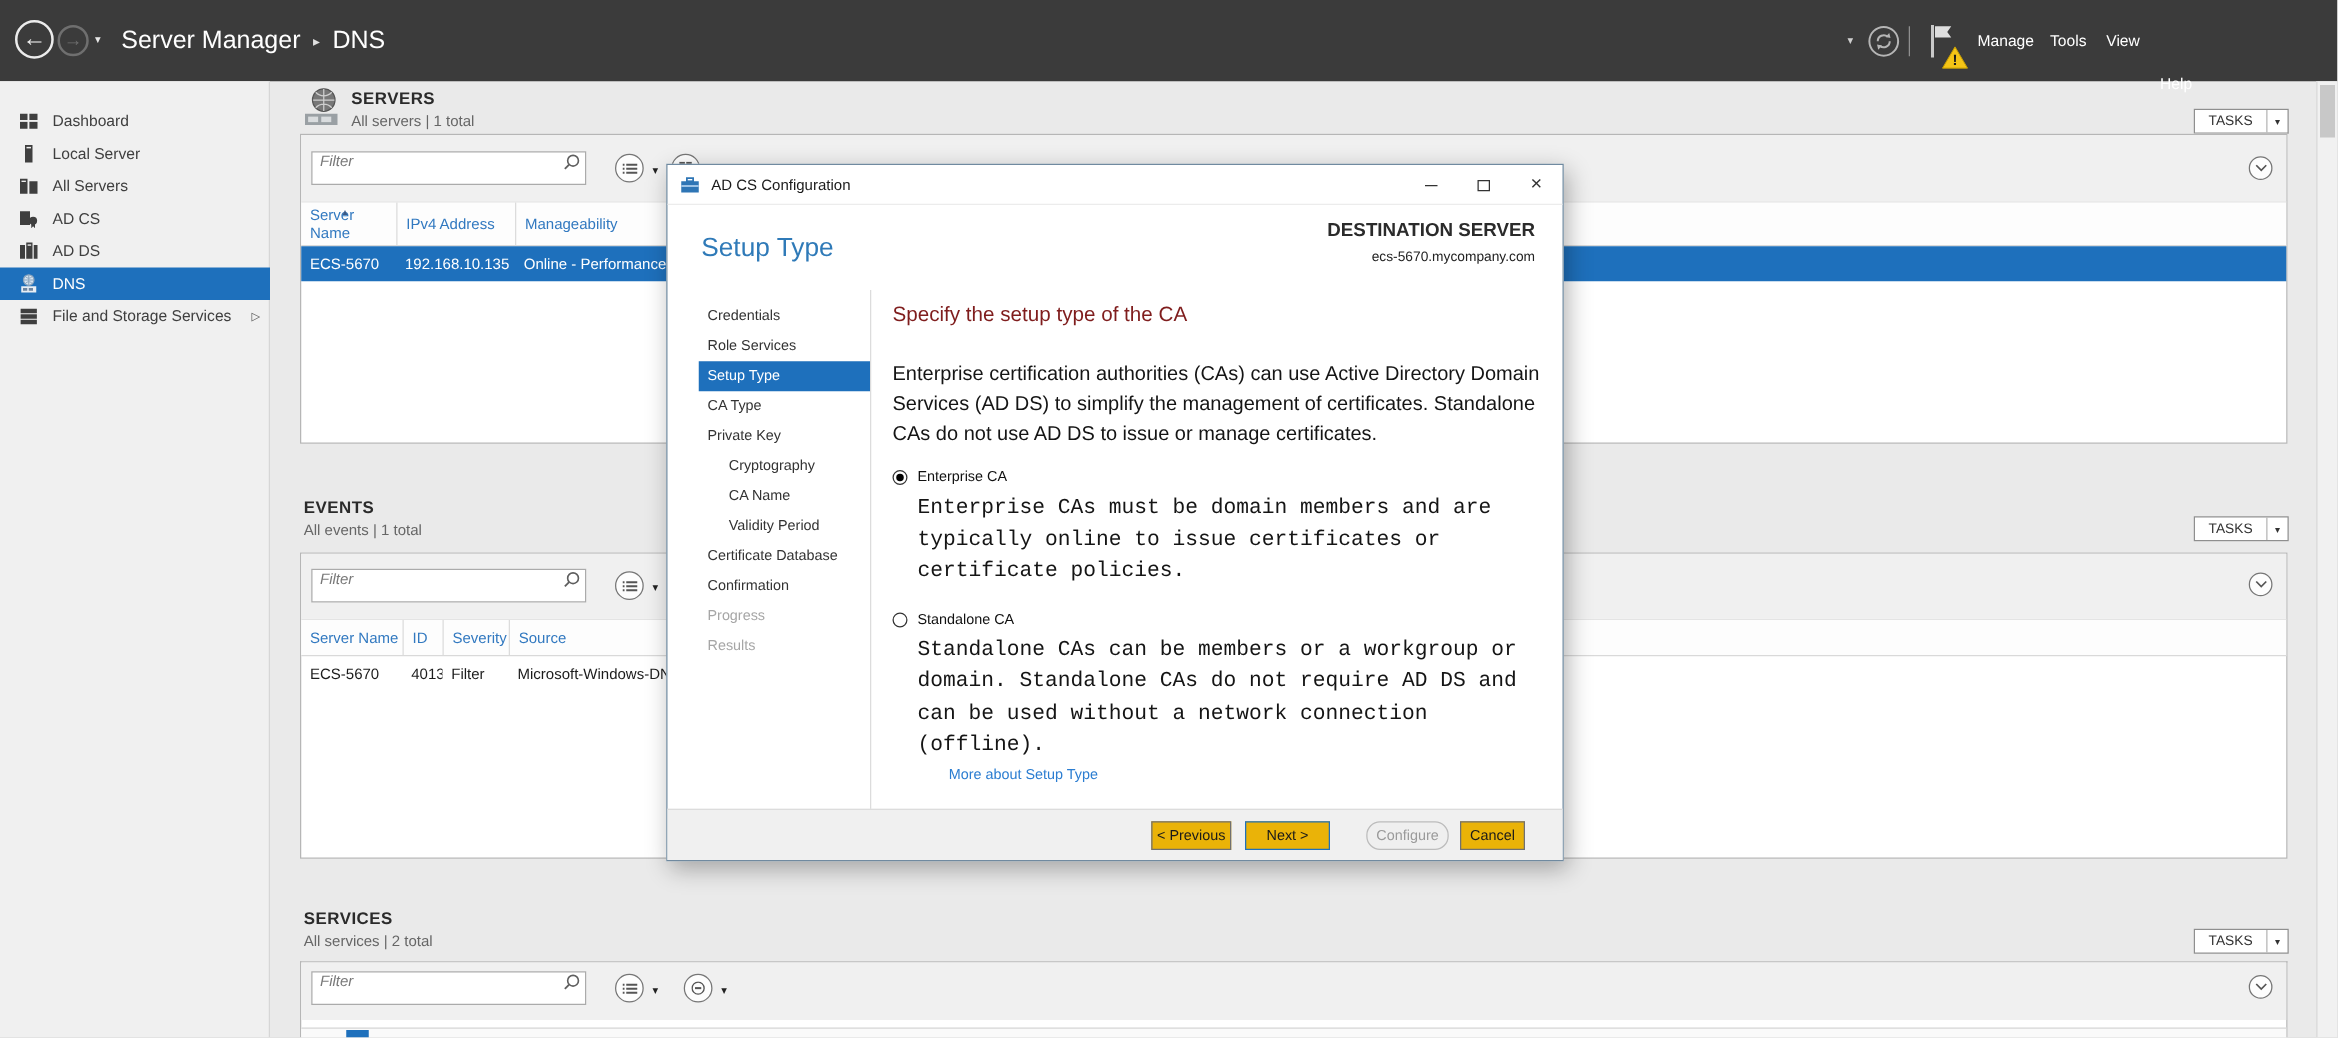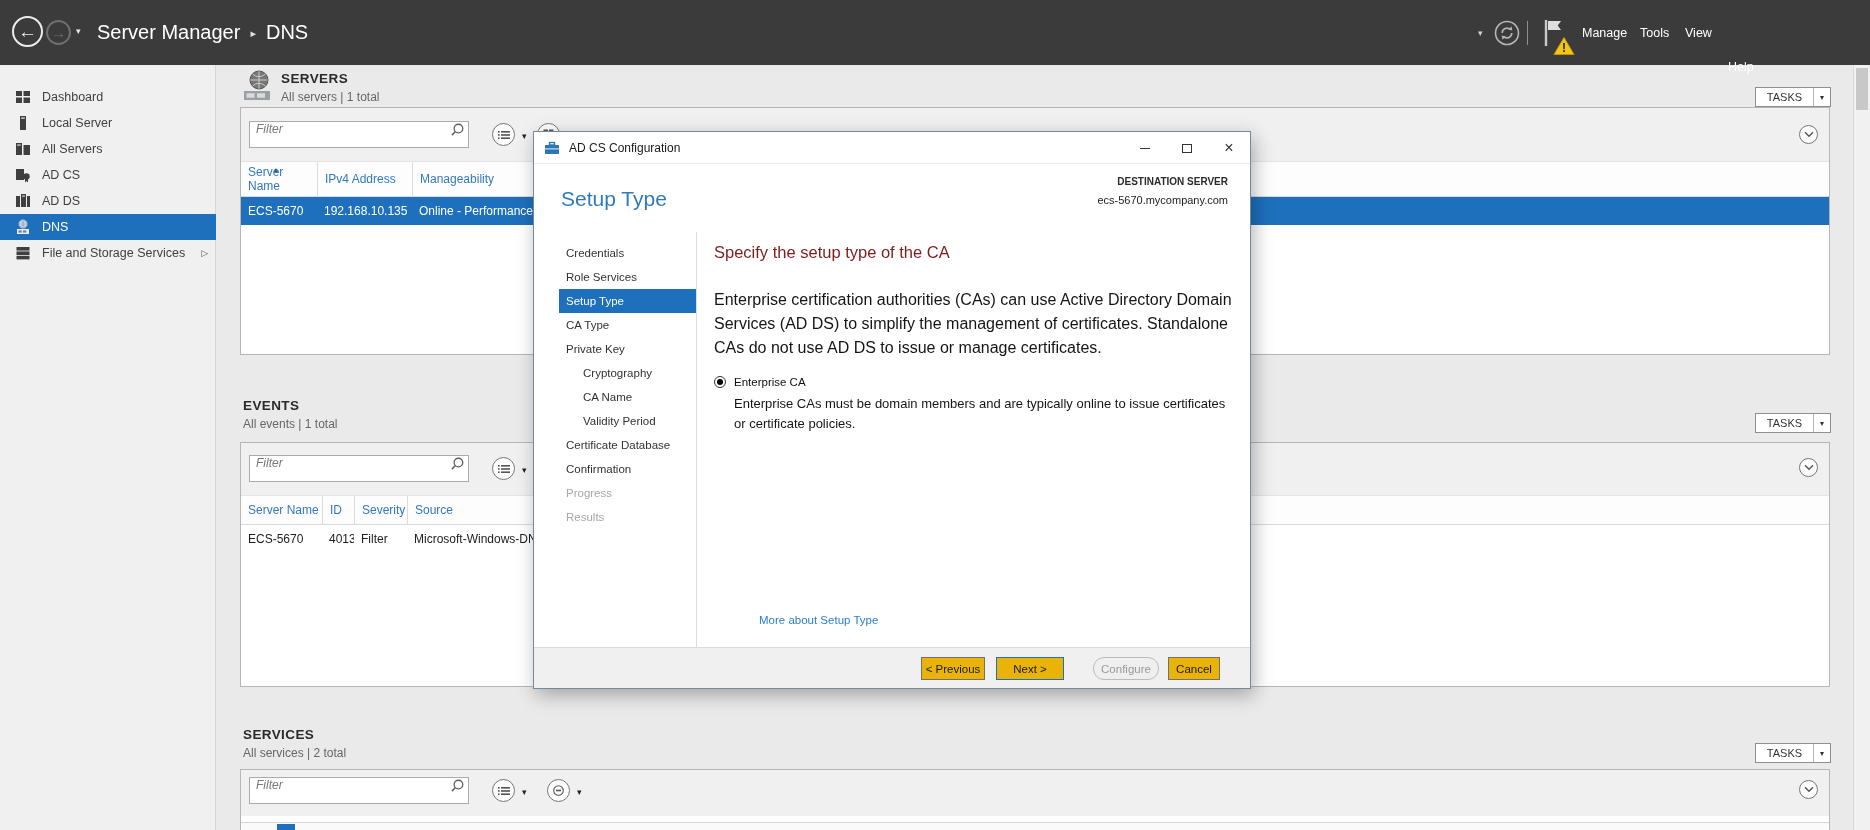--- a/index.html
+++ b/index.html
@@ -60,37 +60,37 @@
   .dlg-titlebar{position:absolute;left:0;top:0;width:100%;height:32px;display:flex;align-items:center;border-bottom:1px solid #ececec;}
   .dlg-titlebar .t-ic{margin-left:10px;display:flex;}
   .dlg-titlebar .t-txt{margin-left:9px;font-size:12px;color:#1a1a1a;}
   .dlg-controls{position:absolute;right:0;top:0;height:32px;display:flex;}
   .dlg-ctl{width:42px;height:32px;display:flex;align-items:center;justify-content:center;color:#333;cursor:pointer;font-size:14px;}
   .max-box{width:10px;height:9px;border:1px solid #333;display:inline-block;}
   .min-bar{width:10px;height:1px;background:#333;display:inline-block;}
   .dlg-close{font-size:16px;}
   .dlg-heading{position:absolute;left:27px;top:55px;font-size:21px;font-weight:300;color:#2f7ab8;}
   .dest{position:absolute;right:22px;top:44px;text-align:right;}
-  .dest .dl{font-size:10px;font-weight:bold;color:#2b2b2b;}
+  .dest .dl{font-size:15px;font-weight:bold;color:#2b2b2b;}
   .dest .ds{font-size:11px;color:#222;margin-top:7px;}
   .wiz-nav{position:absolute;left:25px;top:109px;width:137px;}
   .wiz-item{height:24px;display:flex;align-items:center;padding-left:7px;font-size:11.5px;color:#333;cursor:pointer;}
   .wiz-item.ind{padding-left:24px;}
   .wiz-item.sel{background:#1e70bc;color:#fff;}
   .wiz-item.dis{color:#a6a6a6;cursor:default;}
   .wiz-div{position:absolute;left:162px;top:100px;width:1px;height:416px;background:#dcdcdc;}
   .wiz-content{position:absolute;left:180px;top:111px;width:528px;}
   .wc-heading{font-size:16.5px;font-weight:300;color:#7f1d1d;}
   .wc-intro{margin-top:26px;font-size:16px;line-height:1.5;color:#151515;width:520px;}
   .opt{margin-top:16px;}
   .opt-row{display:flex;align-items:center;gap:8px;cursor:pointer;}
   .radio{width:12px;height:12px;border:1px solid #333;border-radius:50%;position:relative;flex:0 0 12px;background:#fff;}
   .radio.on::after{content:"";position:absolute;left:2px;top:2px;width:6px;height:6px;border-radius:50%;background:#000;}
   .opt-label{font-size:11.5px;color:#111;}
-  .opt-desc{margin:6px 0 0 20px;font-size:13px;line-height:1.5;color:#151515;width:500px;}
+  .opt-desc{margin:6px 0 0 20px;font-size:17px;line-height:1.5;color:#151515;width:500px;font-family:Liberation Mono, monospace;}
   .more-link{position:absolute;left:225px;top:482px;font-size:11.5px;color:#2b7dd1;cursor:pointer;}
   .dlg-footer{position:absolute;left:0;bottom:0;width:100%;height:41px;background:#f0f0f0;border-top:1px solid #dcdcdc;}
   .btn{position:absolute;top:9px;height:23px;font-size:11.5px;font-family:inherit;background:#eab308;border:1px solid #707070;color:#1a1a1a;display:flex;align-items:center;justify-content:center;cursor:pointer;}
   .btn.default{border:1px solid #1e70bc;}
   .btn.disabled{background:#efefef;border-color:#bcbcbc;color:#9a9a9a;cursor:default;}
 </style>
 </head>
 <body>
 
 <div class="screen">
@@ -440,20 +440,27 @@
       <div class="wc-intro">Enterprise certification authorities (CAs) can use Active Directory Domain Services (AD DS) to simplify the management of certificates. Standalone CAs do not use AD DS to issue or manage certificates.</div>
 
       <div class="opt">
         <div class="opt-row">
           <span class="radio on"></span>
           <span class="opt-label">Enterprise CA</span>
         </div>
         <div class="opt-desc">Enterprise CAs must be domain members and are typically online to issue certificates or certificate policies.</div>
       </div>
 
+      <div class="opt" style="margin-top:19px;">
+        <div class="opt-row">
+          <span class="radio"></span>
+          <span class="opt-label">Standalone CA</span>
+        </div>
+        <div class="opt-desc">Standalone CAs can be members or a workgroup or domain. Standalone CAs do not require AD DS and can be used without a network connection (offline).</div>
+      </div>
     </div>
 
     <div class="more-link">More about Setup Type</div>
 
     <div class="dlg-footer">
       <div class="btn" style="left:387px;width:64px;">&lt; Previous</div>
       <div class="btn default" style="left:462px;width:68px;">Next &gt;</div>
       <div class="btn disabled" style="left:559px;width:66px;border-radius:11px;">Configure</div>
       <div class="btn" style="left:634px;width:52px;">Cancel</div>
     </div>

